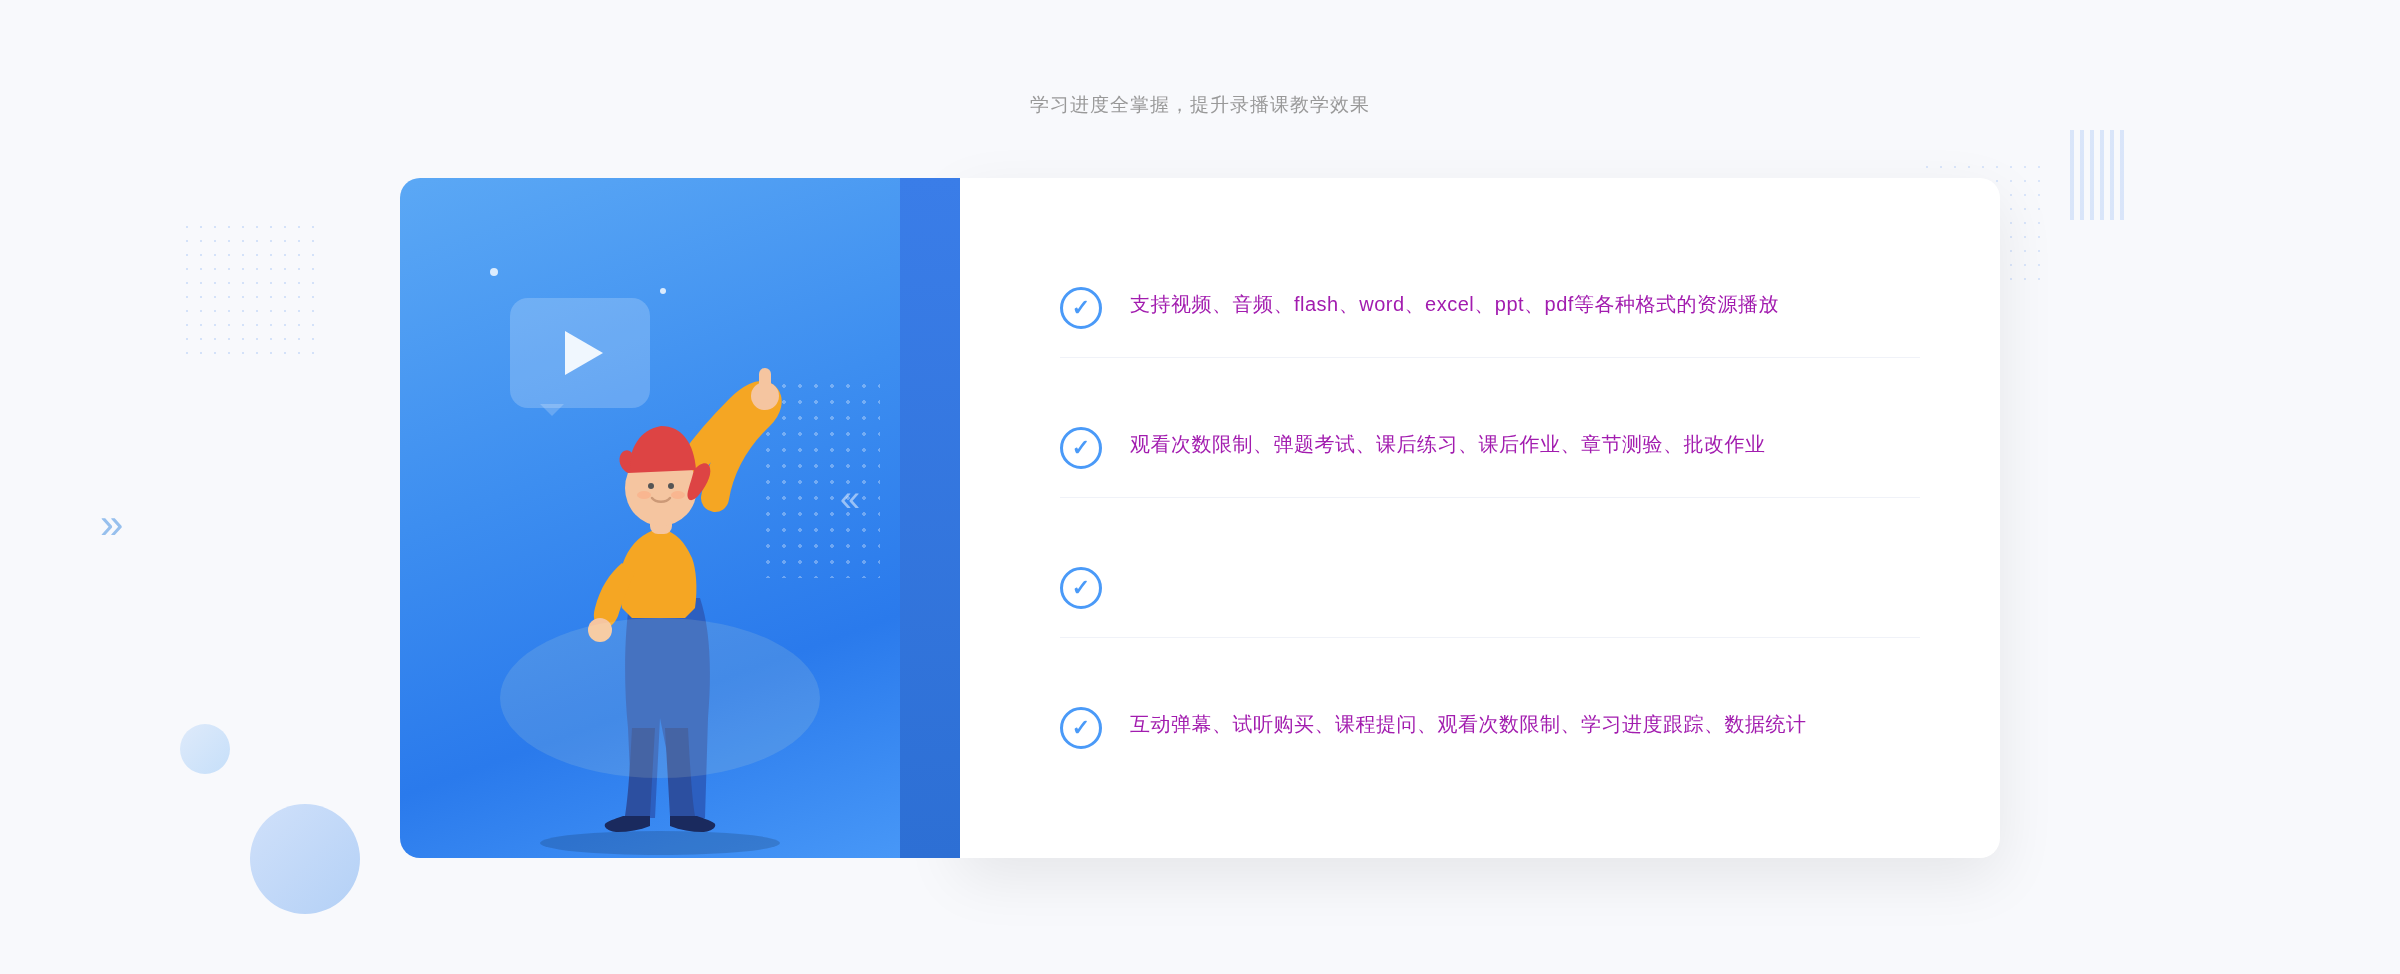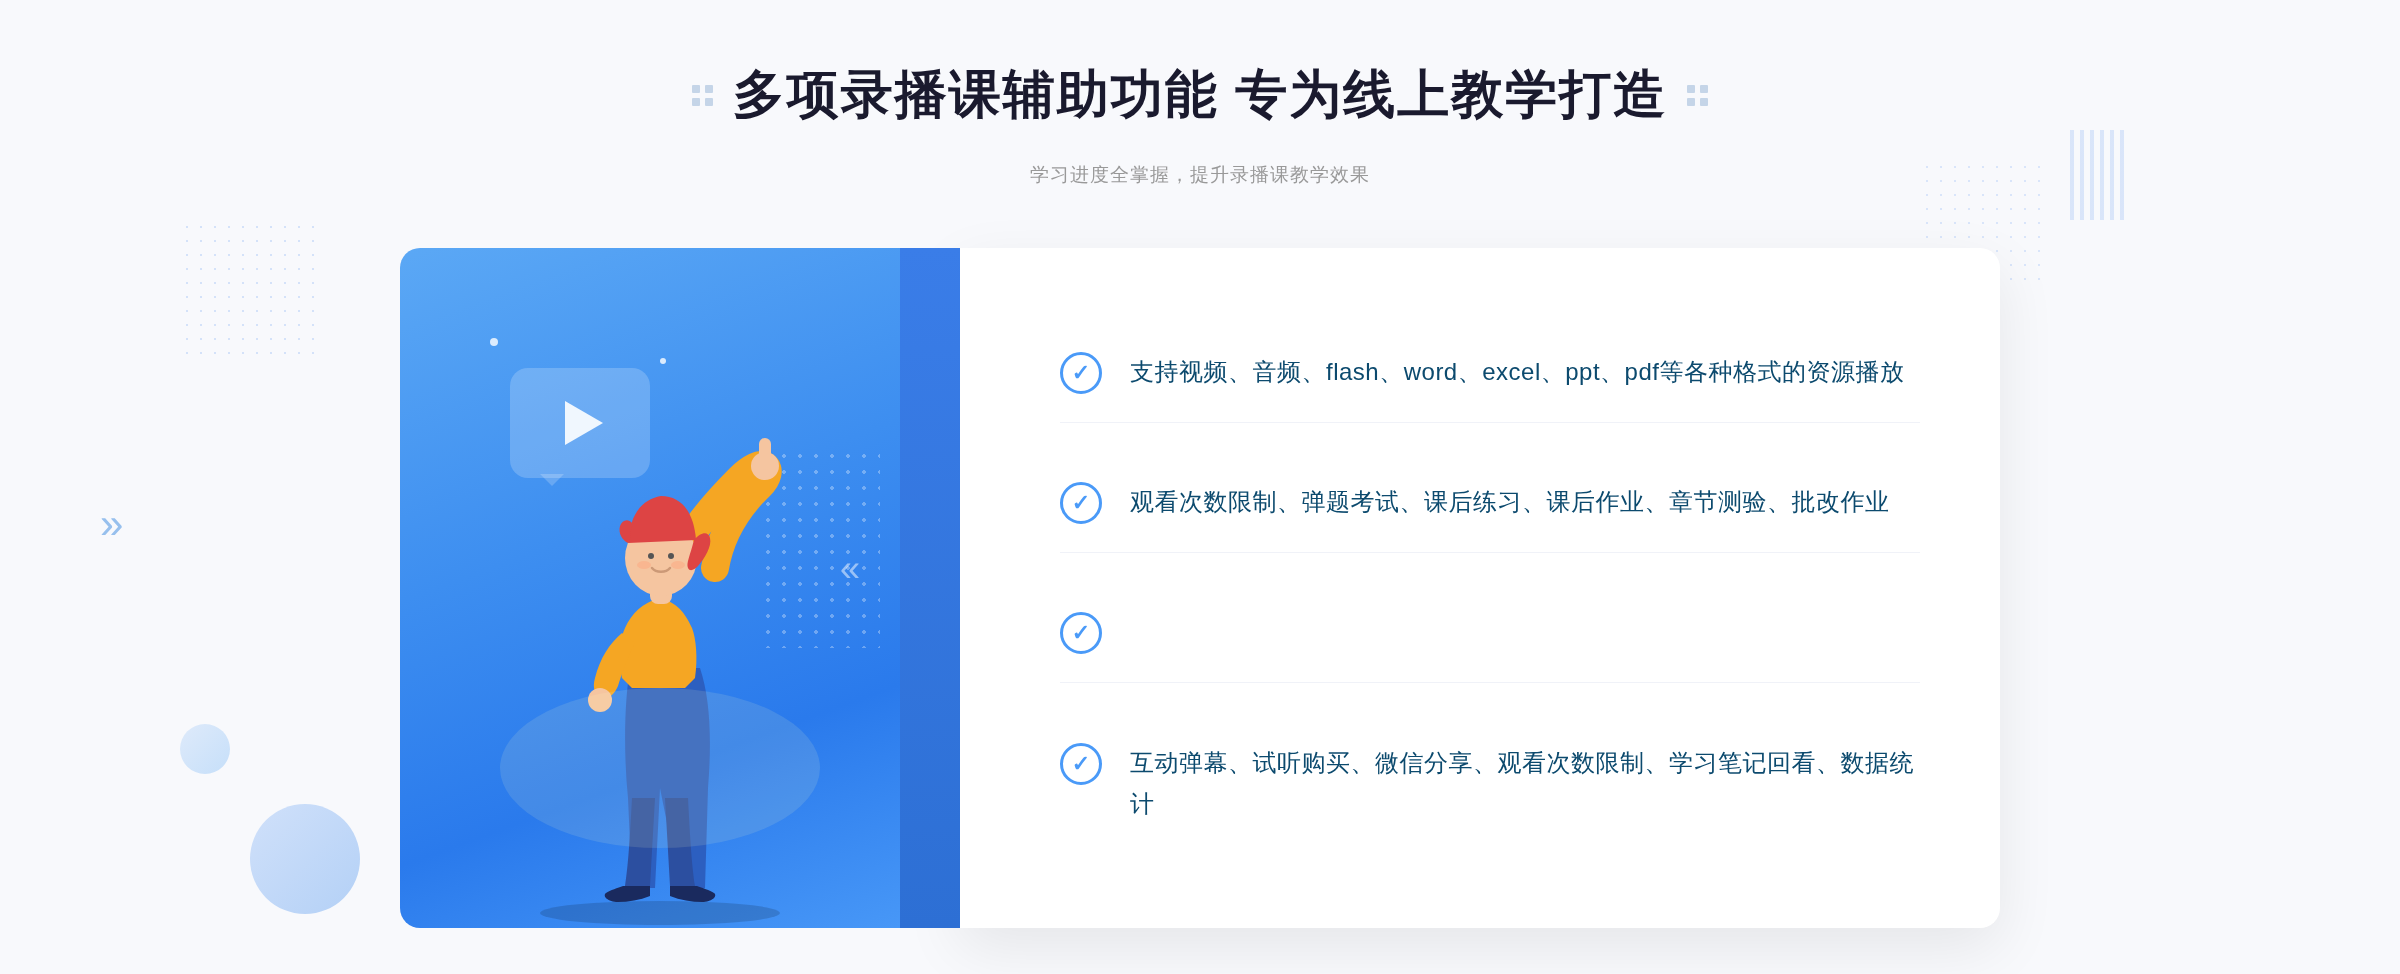--- a/index.html
+++ b/index.html
@@ -292,22 +292,22 @@
     }
 
     .check-mark {
       color: #4a9af8;
       font-size: 22px;
       font-weight: 700;
       line-height: 1;
     }
 
     .feature-text {
-      font-size: 24px;
-      color: #0c4a6e;
+      font-size: 20px;
+      color: #a21caf;
       line-height: 1.7;
       letter-spacing: 0.5px;
     }
 
     
     .illustration {
       position: absolute;
       bottom: 0;
       left: 40px;
       width: 440px;
@@ -320,39 +320,20 @@
 <div class="page-wrapper">
 
   <div class="dots-left"></div>
   <div class="dots-right"></div>
   <div class="arrow-left">»</div>
   <div class="circle-blue-left"></div>
   <div class="circle-blue-small"></div>
   <div class="stripes-deco"></div>
 
   <div class="header">
-    <div class="header-title-row">
-      <div class="title-deco">
-        <div class="title-deco-dots">
-          <div class="title-deco-dot"></div>
-          <div class="title-deco-dot"></div>
-          <div class="title-deco-dot"></div>
-          <div class="title-deco-dot"></div>
-        </div>
-      </div>
-      <h1 class="page-title">多项录播课辅助功能 专为线上教学打造</h1>
-      <div class="title-deco">
-        <div class="title-deco-dots">
-          <div class="title-deco-dot"></div>
-          <div class="title-deco-dot"></div>
-          <div class="title-deco-dot"></div>
-          <div class="title-deco-dot"></div>
-        </div>
-      </div>
-    </div>
     <p class="page-subtitle">学习进度全掌握，提升录播课教学效果</p>
   </div>
 
   <div class="main-content">
 
     <div class="left-panel">
 
       <div class="left-panel-bar"></div>
 
       <div class="play-bubble">
@@ -430,19 +411,19 @@
       <div class="feature-item">
         <div class="check-circle">
           <span class="check-mark">✓</span>
         </div>
       </div>
 
       <div class="feature-item">
         <div class="check-circle">
           <span class="check-mark">✓</span>
         </div>
-        <span class="feature-text">互动弹幕、试听购买、微信分享、观看次数限制、学习笔记回看、数据统计</span>
+        <span class="feature-text">互动弹幕、试听购买、课程提问、观看次数限制、学习进度跟踪、数据统计</span>
       </div>
 
     </div>
   </div>
 
 </div>
 
 </body></html>

